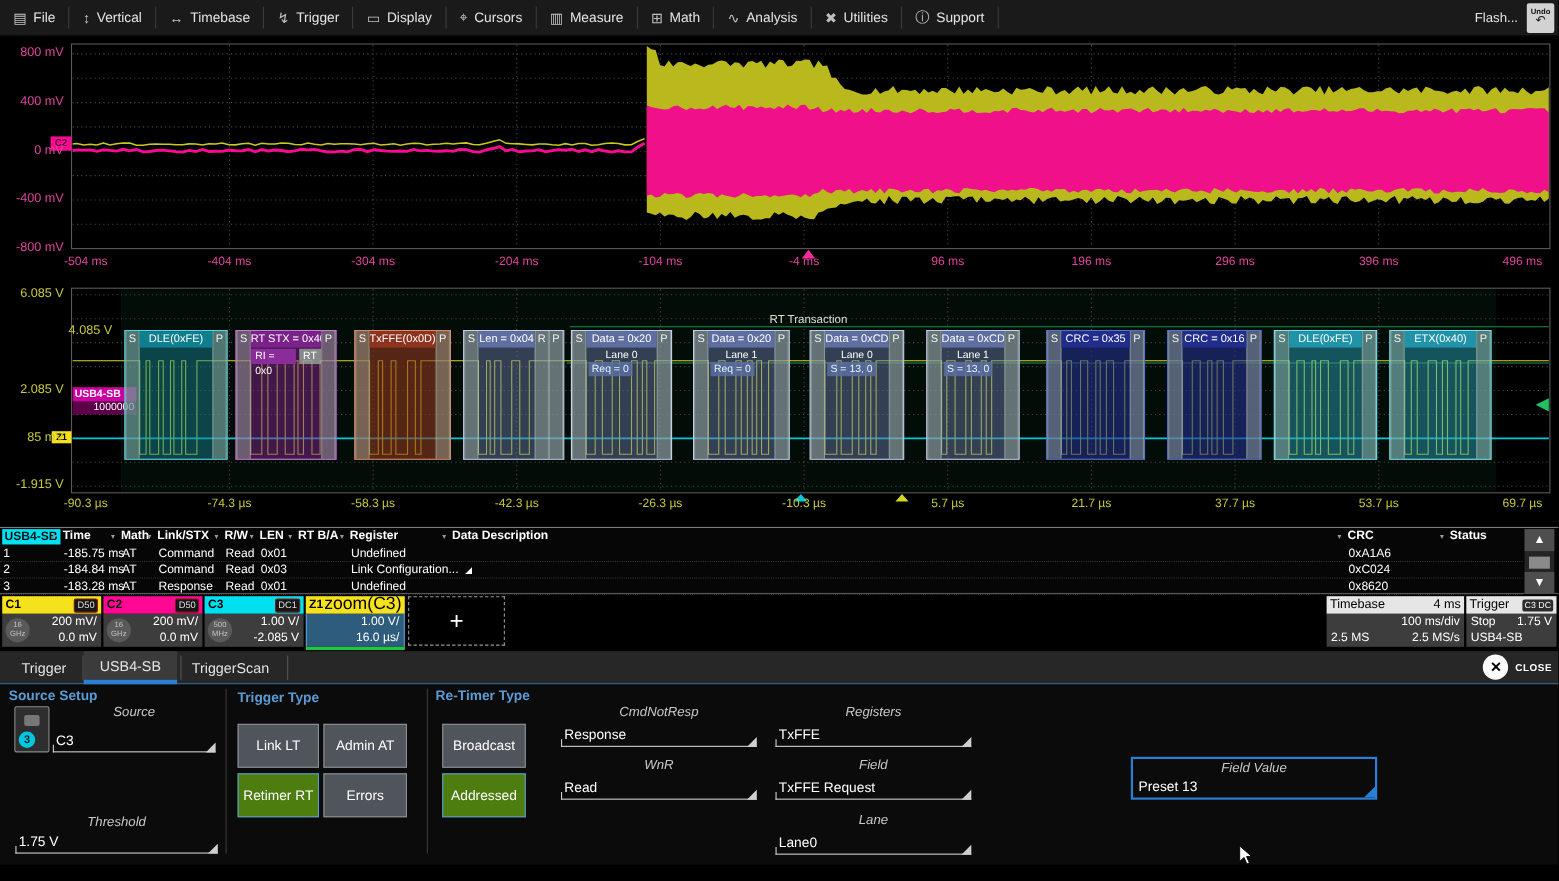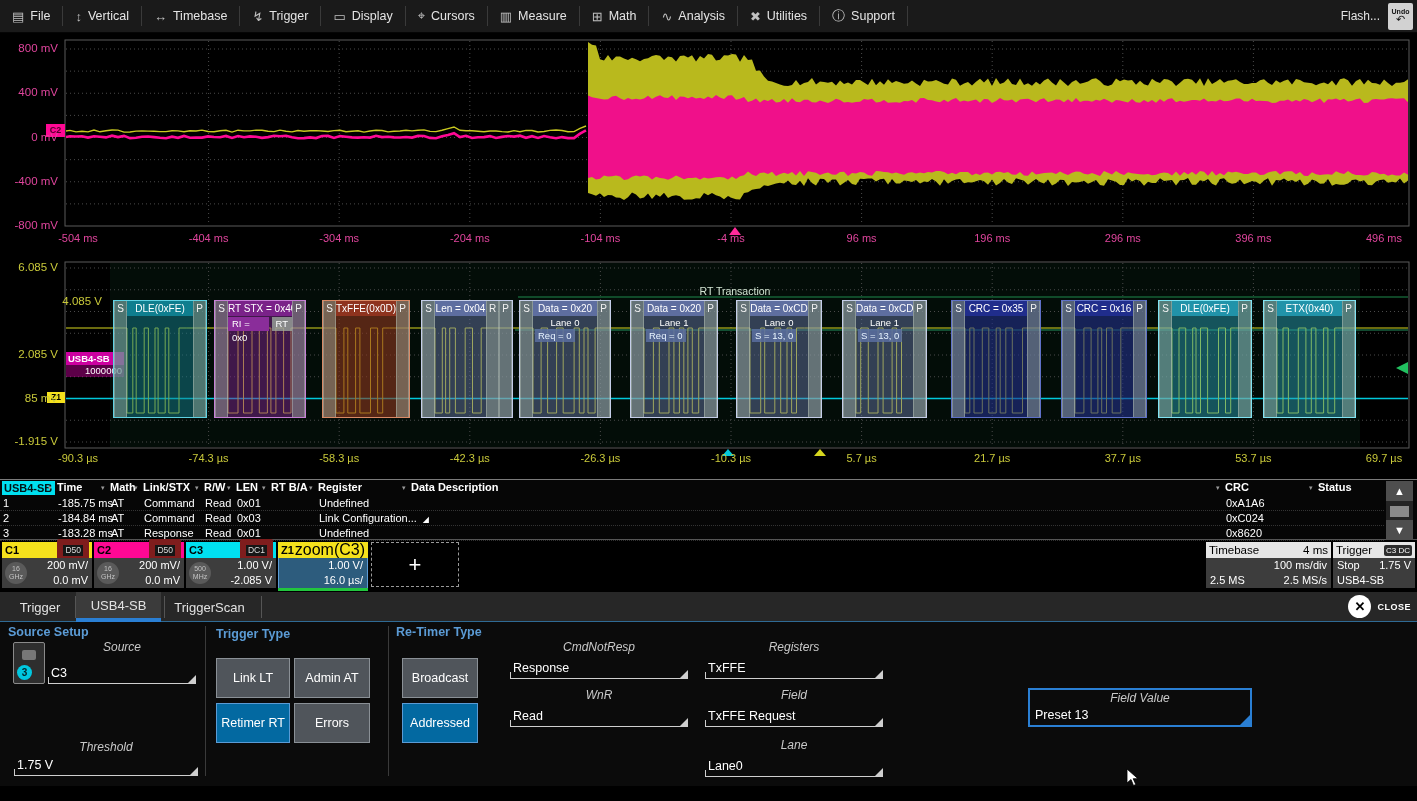--- a/index.html
+++ b/index.html
@@ -51,21 +51,21 @@
 .tcell{position:absolute;top:0;line-height:15px;white-space:nowrap;}
 .expand{color:#fff;font-size:8px;margin-left:6px;}
 .sbar{position:absolute;right:4px;top:1px;width:27px;height:59px;background:#242424;}
 .sbtn{position:absolute;left:0;width:27px;height:20px;background:#4e4e4e;color:#fff;text-align:center;font-size:11px;line-height:20px;}
 .sthumb{position:absolute;left:4px;top:25px;width:19px;height:11px;background:#8a8a8a;}
 
 
 .chstrip{position:absolute;left:0;top:541px;width:1417px;height:49px;background:#000;}
 .chbox{position:absolute;top:1px;width:90px;height:46px;}
 .chh{height:16px;display:flex;align-items:center;padding:0 3px;font-size:11px;font-weight:bold;color:#000;}
-.chbadge{margin-left:auto;background:#161616;color:#ddd;font-size:8.5px;font-weight:normal;padding:0 2px;border:6px solid #7f1d1d;border-radius:2px;line-height:11px;}
+.chbadge{margin-left:auto;background:#161616;color:#ddd;font-size:8.5px;font-weight:normal;padding:0 2px;border:1px solid #7f1d1d;border-radius:2px;line-height:11px;}
 .chzoom{margin-left:auto;font-size:16px;font-weight:normal;color:#000;}
 .chb{position:relative;height:30px;background:#3d3d3d;color:#fff;font-size:11px;text-align:right;padding:0 4px;line-height:15px;}
 .chb.selbody{background:#2d5c7d;border-left:1px solid #5b9bd5;border-right:1px solid #5b9bd5;}
 .chgreen{position:absolute;left:0;bottom:-3px;width:100%;height:3px;background:#22c53e;}
 .chcirc{position:absolute;left:3px;top:4px;width:22px;height:22px;border-radius:50%;background:#5a5a5a;color:#c4c4c4;font-size:7px;line-height:8px;display:flex;flex-direction:column;align-items:center;justify-content:center;text-align:center;}
 .addtrace{position:absolute;left:371px;top:1px;width:88px;height:45px;border:1px dashed #999;color:#fff;font-size:22px;display:flex;align-items:center;justify-content:center;}
 .wbox{position:absolute;top:1px;height:46px;}
 .wh{height:16px;background:#e6e6e6;color:#000;font-size:11.5px;display:flex;align-items:center;padding:0 3px;}
 .whr{margin-left:auto;}
 .wb{height:30px;background:#3d3d3d;color:#fff;font-size:11px;padding:0 4px;line-height:15px;}
@@ -84,21 +84,21 @@
 .closelbl{color:#fff;font-size:9px;font-weight:bold;letter-spacing:0.5px;}
 .sect-title{position:absolute;color:#5b9bd5;font-weight:bold;font-size:12.5px;white-space:nowrap;}
 .vdiv{position:absolute;top:34px;bottom:10px;width:1px;background:#3a3a3a;}
 .ilabel{position:absolute;color:#c9c9c9;font-style:italic;font-size:12px;text-align:center;white-space:nowrap;}
 .dd{position:absolute;}
 .ddline{position:absolute;left:0;right:0;bottom:0;height:1px;background:#cfcfcf;}
 .ddtick{position:absolute;left:0;bottom:0;width:1px;height:7px;background:#cfcfcf;}
 .ddtri{position:absolute;right:0;bottom:0;width:0;height:0;border-left:9px solid transparent;border-bottom:9px solid #cfcfcf;}
 .ddv{position:absolute;left:3px;bottom:4px;color:#fff;font-size:12.5px;white-space:nowrap;}
 .btn{position:absolute;background:#50555b;border:1px solid #8a9096;color:#fff;font-size:12.5px;display:flex;align-items:center;justify-content:center;height:40px;}
-.btn.sel{background:#0369a1;border:1px solid #5b9bd5;}
+.btn.sel{background:#4d7c0f;border:1px solid #5b9bd5;}
 .probe{position:absolute;left:13px;top:50px;width:32px;height:42px;background:#2e2e2e;border:1px solid #8a8a8a;border-radius:2px;}
 .probeshape{position:absolute;left:8px;top:7px;width:14px;height:10px;background:#777;border-radius:2px;}
 .probebadge{position:absolute;left:3px;bottom:3px;width:15px;height:15px;border-radius:50%;background:#00c8e0;color:#00242a;font-size:10px;font-weight:bold;text-align:center;line-height:15px;}
 .fvbox{position:absolute;left:1028px;top:96px;width:224px;height:39px;border:2px solid #2a7fd4;background:#0b0b0b;}
 .fvlabel{position:absolute;left:0;right:0;top:1px;text-align:center;color:#c9c9c9;font-style:italic;font-size:12px;}
 .fvval{position:absolute;left:5px;bottom:3px;color:#fff;font-size:12.5px;}
 .fvtri{position:absolute;right:0;bottom:0;width:0;height:0;border-left:10px solid transparent;border-bottom:10px solid #2a7fd4;}
 
 
 .statusbar{position:absolute;left:0;top:786px;width:1417px;height:15px;background:#1c1c1c;display:flex;align-items:center;padding-left:8px;gap:6px;font-size:12px;color:#fff;line-height:15px;}

